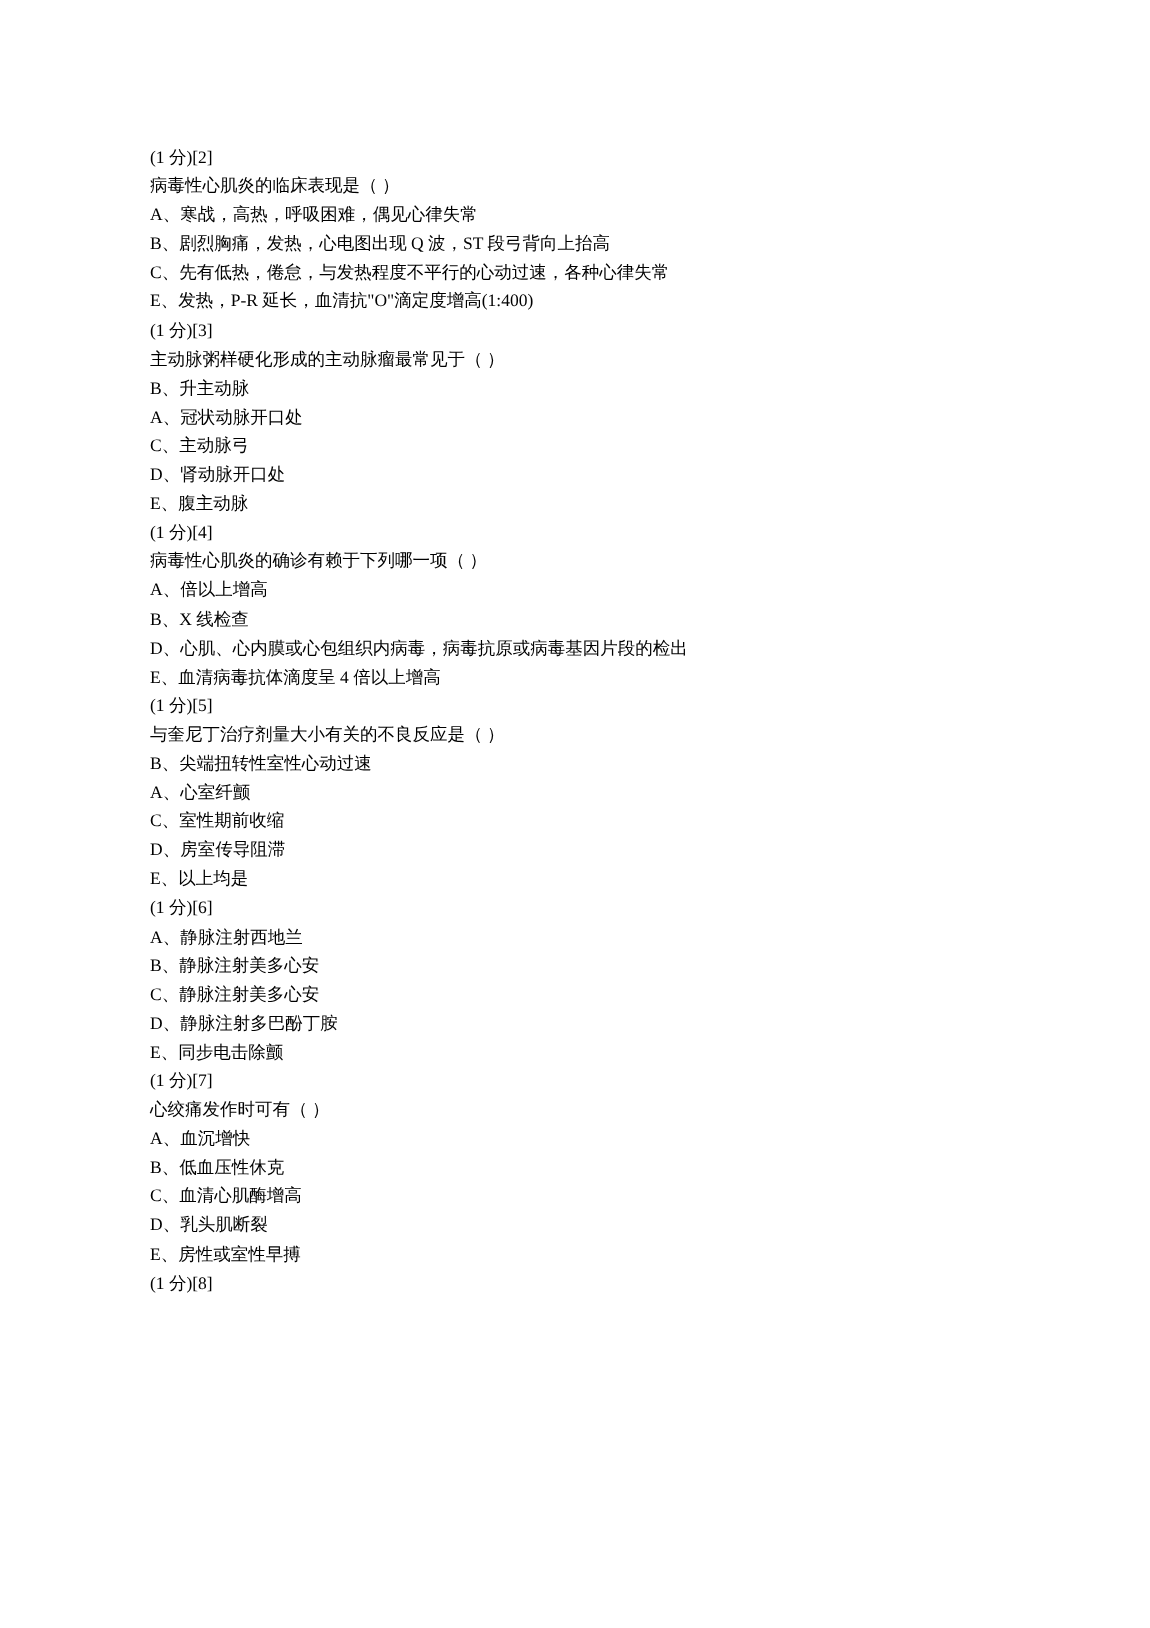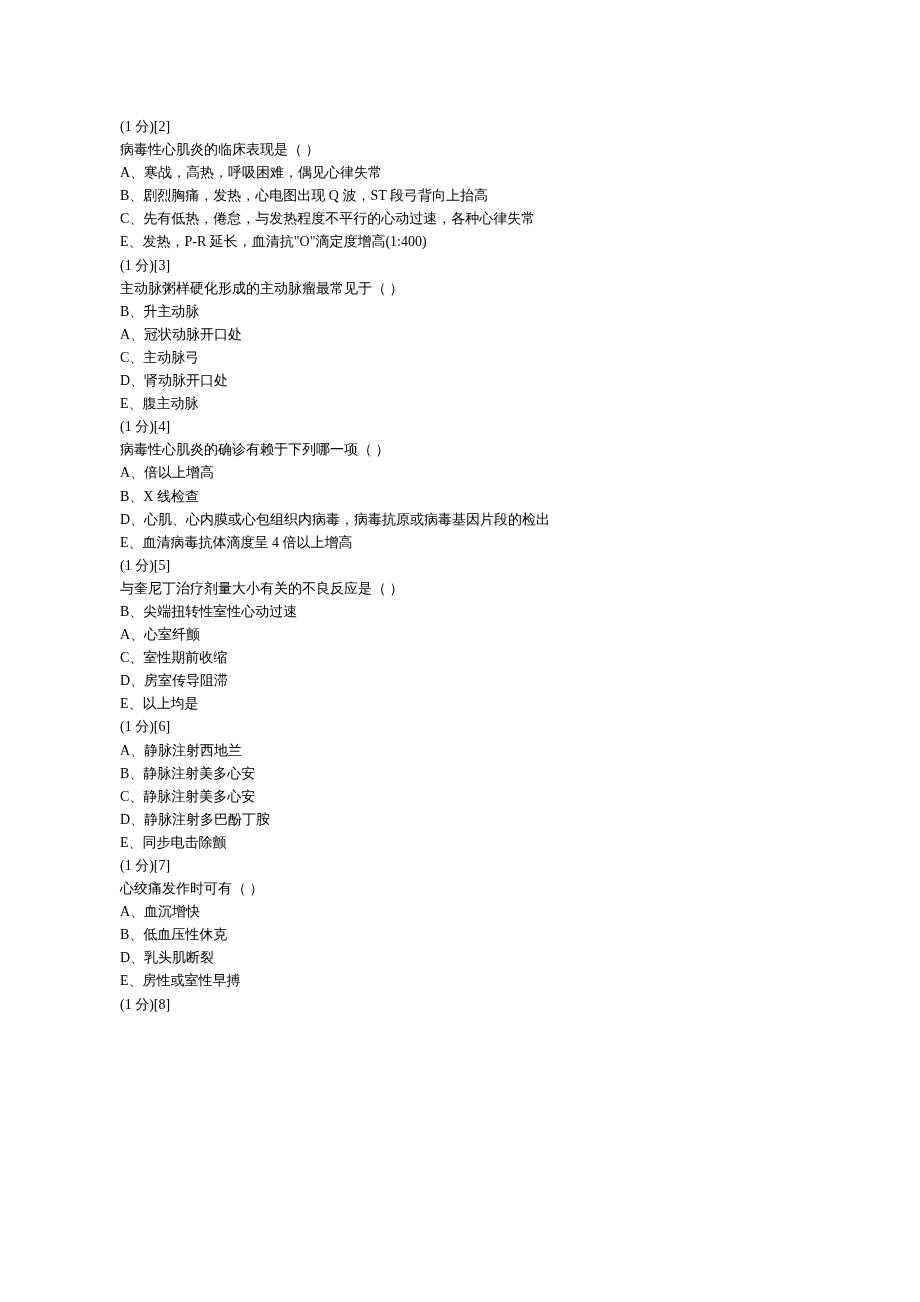--- a/index.html
+++ b/index.html
@@ -50,16 +50,17 @@
     <span class="line">(1 分)[6]</span>
     <span class="line">A、静脉注射西地兰</span>
     <span class="line">B、静脉注射美多心安</span>
     <span class="line">C、静脉注射美多心安</span>
     <span class="line">D、静脉注射多巴酚丁胺</span>
     <span class="line">E、同步电击除颤</span>
     <span class="line">(1 分)[7]</span>
     <span class="line">心绞痛发作时可有（  ）</span>
     <span class="line">A、血沉增快</span>
     <span class="line">B、低血压性休克</span>
+    <span class="line">C、血清心肌酶增高</span>
     <span class="line">D、乳头肌断裂</span>
     <span class="line">E、房性或室性早搏</span>
     <span class="line">(1 分)[8]</span>
   </div>
 
 </body></html>

